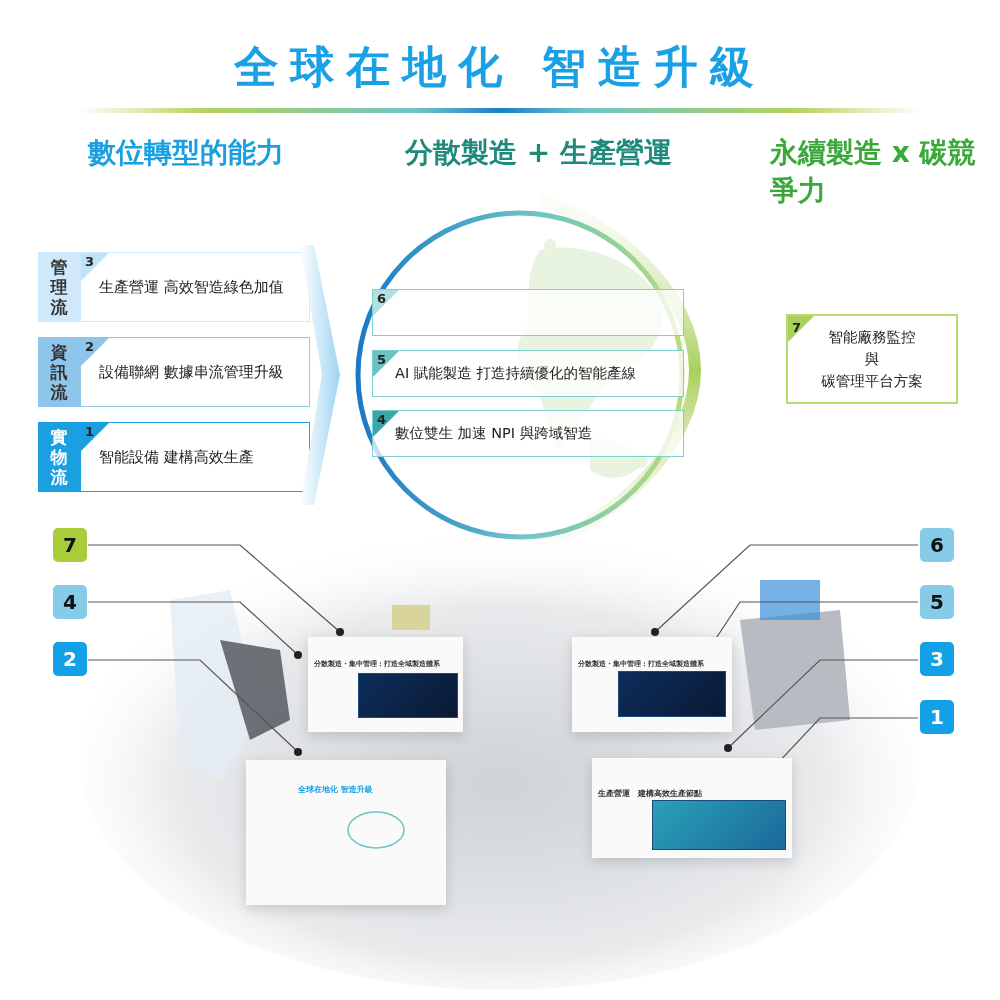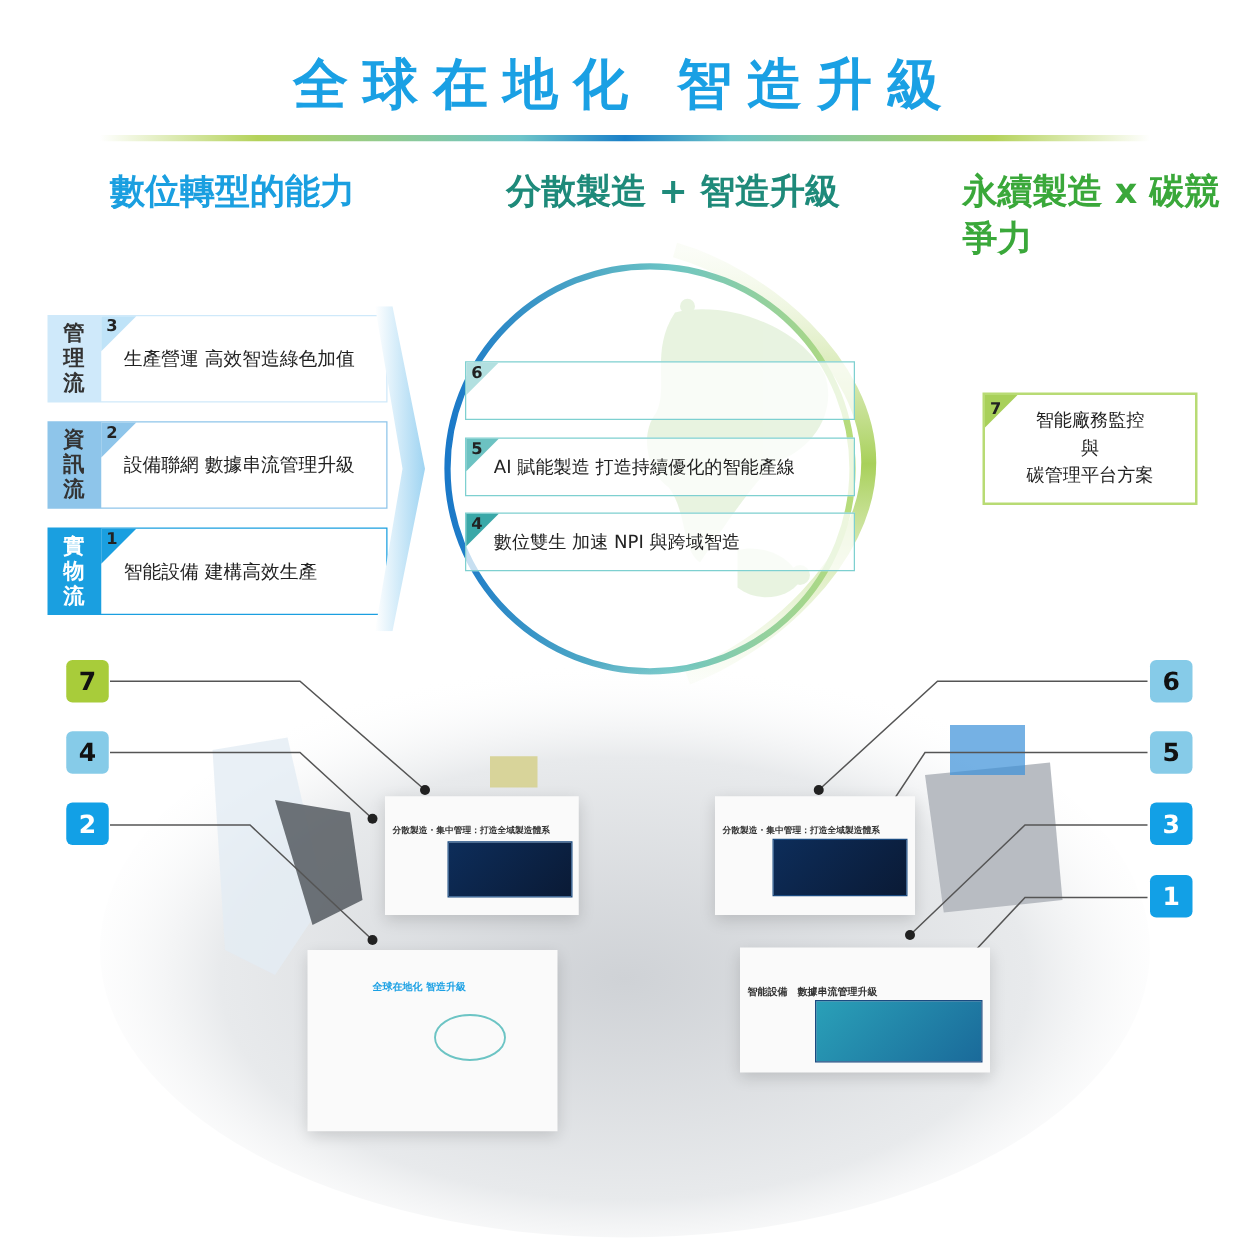--- a/index.html
+++ b/index.html
@@ -56,21 +56,21 @@
   .screen { position: absolute; background: linear-gradient(135deg, #0d2d5a, #0a1a35); border: 1px solid #1a4a80; }
   .screen-teal { background: linear-gradient(135deg, #2aa0b8, #1a6a9a); }
 </style>
 </head>
 <body>
 
 <div class="title">全球在地化 智造升級</div>
 <div class="title-line"></div>
 
 <div class="sub sub-left">數位轉型的能力</div>
-<div class="sub sub-mid">分散製造 + 智造升級</div>
+<div class="sub sub-mid">分散製造 + 生產營運</div>
 <div class="sub sub-right">永續製造 x 碳競爭力</div>
 
 <div class="flow f3">
   <div class="flow-tag">
     <span>管</span>
     <span>理</span>
     <span>流</span>
   </div>
   <div class="flow-box">
     <div class="flow-num">
@@ -222,21 +222,21 @@
 </div>
 
 <div class="booth" style="left:246px;top:760px;width:200px;height:145px;">
   <div class="booth-title" style="left:52px;top:24px;color:#1aa0e4;font-size:8px;">全球在地化 智造升級</div>
   <svg style="position:absolute;left:100px;top:50px;width:60px;height:40px;" viewBox="0 0 60 40">
       <ellipse cx="30" cy="20" rx="28" ry="18" fill="none" stroke="#6cc4c4" stroke-width="1.5"></ellipse>
     </svg>
 </div>
 
 <div class="booth" style="left:592px;top:758px;width:200px;height:100px;">
-  <div class="booth-title" style="left:6px;top:30px;font-size:8px;">智能設備　數據串流管理升級</div>
+  <div class="booth-title" style="left:6px;top:30px;font-size:8px;">生產營運　建構高效生產節點</div>
   <div class="screen screen-teal" style="left:60px;top:42px;width:134px;height:50px;"></div>
 </div>
 
 <div class="badge b-green" style="left:53px;top:528px;">7</div>
 <div class="badge b-light" style="left:53px;top:585px;">4</div>
 <div class="badge b-blue" style="left:53px;top:642px;">2</div>
 
 <div class="badge b-light" style="left:920px;top:528px;">6</div>
 <div class="badge b-light" style="left:920px;top:585px;">5</div>
 <div class="badge b-blue" style="left:920px;top:642px;">3</div>

